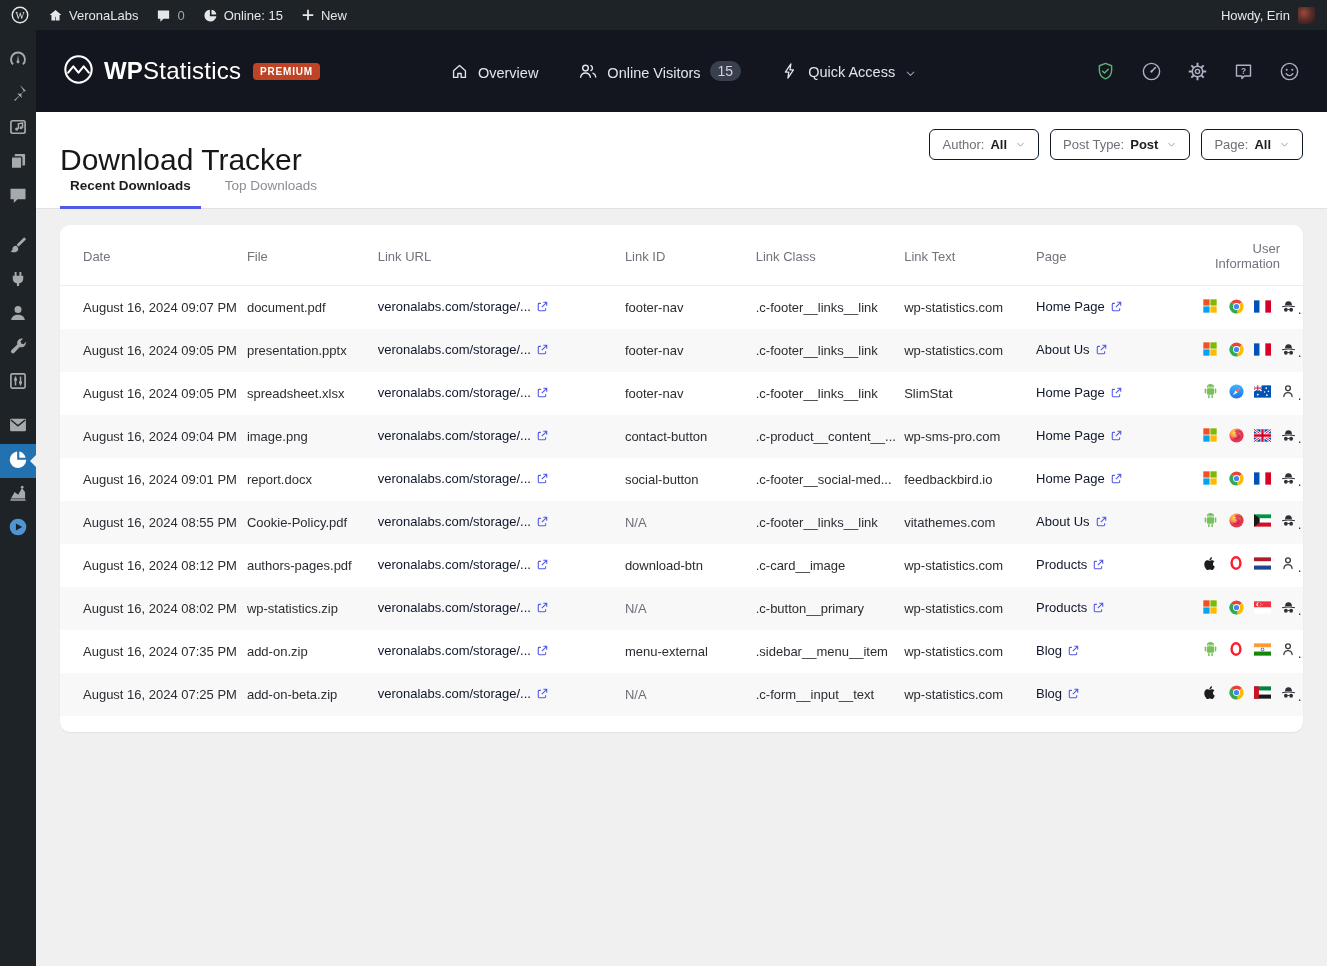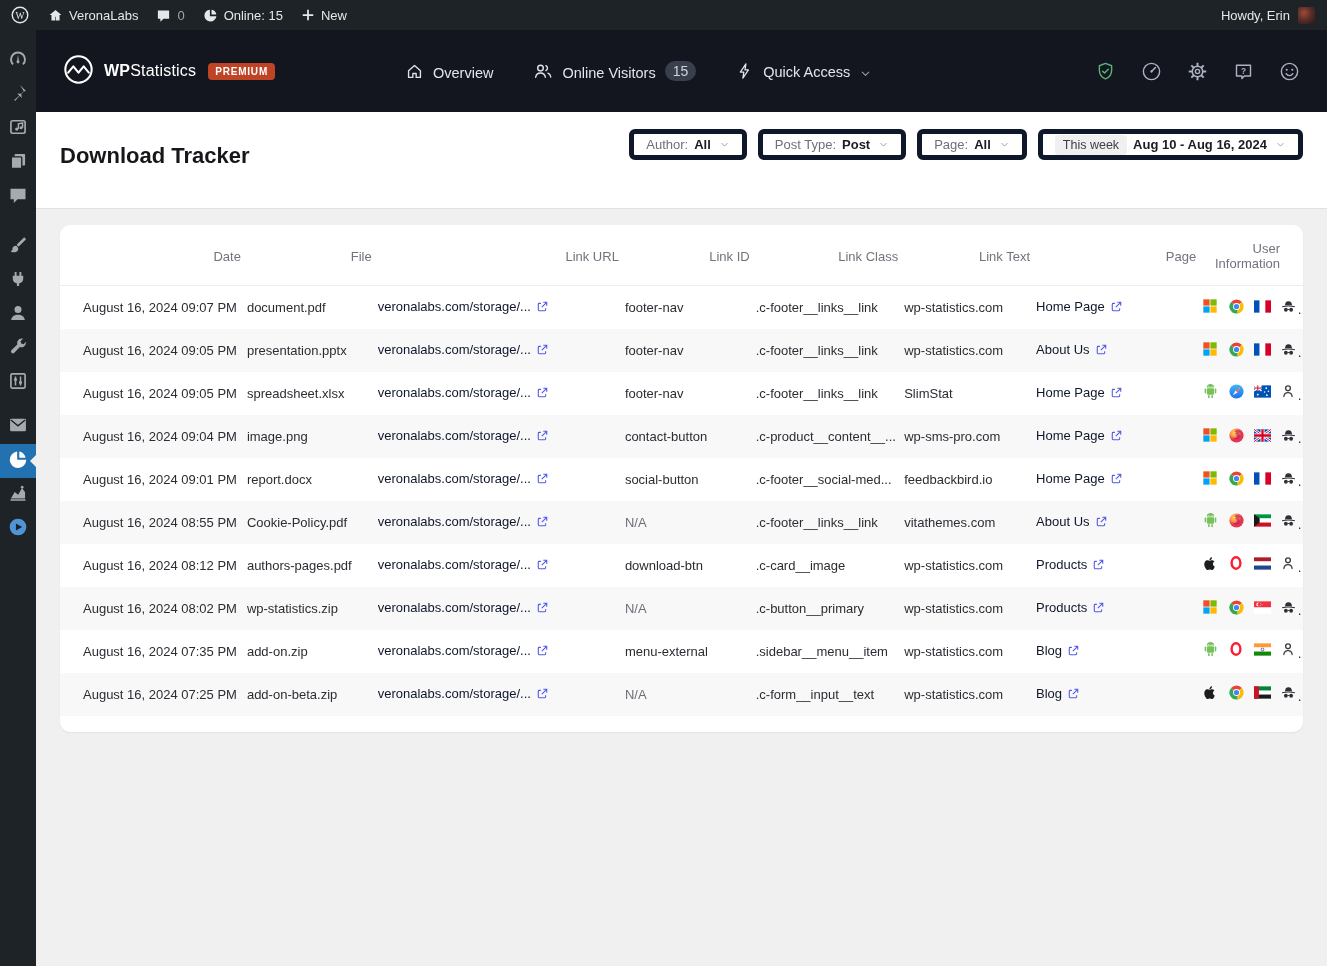--- a/index.html
+++ b/index.html
@@ -24,53 +24,53 @@
   .sb-item.gap-sm { margin-top:10px; }
   .sb-item.active { background:#2271b1; color:#fff; }
   .sb-item.active::after { content:""; position:absolute; right:0; top:50%; transform:translateY(-50%);
     border:6px solid transparent; border-right-color:#f0f0f1; }
   #sidebar { padding-top:14px; }
 
   
   #plugin-header { position:absolute; left:36px; top:30px; width:1291px; height:82px; background:#14161f;
     display:flex; align-items:center; color:#d9dce4; }
   .brand { display:flex; align-items:center; gap:10px; margin-left:27px; }
-  .brand-name { font-size:16px; color:#fff; letter-spacing:.2px; }
+  .brand-name { font-size:24px; color:#fff; letter-spacing:.2px; }
   .brand-name b { font-weight:700; }
   .premium-badge { background:#bf4426; color:#fff; font-size:10px; font-weight:700; letter-spacing:.8px;
     padding:3px 7px; border-radius:4px; margin-left:2px; }
   .ph-nav { display:flex; align-items:center; gap:40px; margin-left:130px; }
   .ph-nav-item { display:flex; align-items:flex-end; gap:9px; font-size:14.5px; color:#e2e4ea; cursor:pointer; }
   .ph-badge { background:#3a3f4d; color:#cfd3dc; font-size:14px; border-radius:10px; padding:2px 8px; }
   .ph-actions { margin-left:auto; display:flex; align-items:center; gap:25px; padding-right:27px; }
   .ph-actions .act { cursor:pointer; color:#adb3c2; display:flex; }
   .ph-actions .act.green { color:#5cb377; }
 
   
   #white-band { position:absolute; left:36px; top:112px; width:1291px; height:97px; background:#fff;
     border-bottom:1px solid #e2e2e5; }
-  #page-title { position:absolute; left:24px; top:31px; font-size:22px; font-weight:700; color:#17171b; }
+  #page-title { position:absolute; left:24px; top:31px; font-size:30px; font-weight:400; color:#17171b; }
   #filters { position:absolute; right:24px; top:130px; display:flex; gap:11px; top:129px; }
   #filters { top:17px; }
-  .filter-box { height:31px; background:#fff; border:5px solid #0f172a; border-radius:6px;
+  .filter-box { height:31px; background:#fff; border:1px solid #0f172a; border-radius:6px;
     display:flex; align-items:center; gap:6px; padding:2px 12px; font-size:13px; color:#6f7078; cursor:pointer; }
   .filter-box b { color:#1c1c21; font-weight:700; }
   .filter-box .chev { color:#9a9ba3; margin-left:2px; }
   .filter-pill { background:#f0f0f1; border-radius:4px; padding:3px 8px; font-size:12.5px; color:#3f4046; }
   #tabs { position:absolute; left:24px; bottom:-1px; display:flex; }
   .tab { padding:0 10px 13px; margin-right:14px; font-size:13.5px; color:#8b8d96; cursor:pointer;
     border-bottom:3px solid transparent; }
   .tab.active { color:#1d1d22; font-weight:700; border-bottom-color:#5157e9; }
 
   
   #content { position:absolute; left:36px; top:210px; width:1291px; height:756px; background:#f0f0f1; }
   #card { margin:15px 24px 0; background:#fff; border-radius:10px; box-shadow:0 1px 2px rgba(16,24,40,.06);
     padding-bottom:16px; overflow:hidden; }
   table { width:100%; border-collapse:collapse; table-layout:fixed; }
-  th { font-size:13px; font-weight:400; color:#72737c; text-align:right; padding:16px 6px 14px 0;
+  th { font-size:13px; font-weight:400; color:#72737c; text-align:left; padding:16px 6px 14px 0;
     border-bottom:1px solid #ececef; }
   th:first-child, td:first-child { padding-left:23px; }
   th:last-child { text-align:right; padding-right:23px; }
   td { height:43px; font-size:13px; color:#2c2d33; padding:0 6px 0 0; white-space:nowrap;
     overflow:hidden; text-overflow:ellipsis; }
   tbody tr:nth-child(even) { background:#f8f8f9; }
   a.cell-link { color:#0f172a; text-decoration:none; cursor:pointer;text-align:right; }
   .ext-ic { display:inline-block; vertical-align:-2px; margin-left:5px; color:#5158e8; }
   td.muted, .muted { color:#6e6f78; }
   td.user-cell { text-align:right; padding-right:23px; }
@@ -333,29 +333,24 @@
       </div>
       <div class="filter-box">
         <span>Page:</span>
         <b>All</b>
         <span class="chev" style="display:flex">
           <svg width="11" height="11" viewBox="0 0 24 24">
             <path d="M6 9.5 12 15.5 18 9.5" fill="none" stroke="currentColor" stroke-width="2" stroke-linecap="round" stroke-linejoin="round"></path>
           </svg>
         </span>
       </div>
-      <div class="filter-box">
-        <span class="filter-pill">This week</span>
-        <b>Aug 10 - Aug 16, 2024</b>
-        <span class="chev" style="display:flex">
-          <svg width="11" height="11" viewBox="0 0 24 24">
-            <path d="M6 9.5 12 15.5 18 9.5" fill="none" stroke="currentColor" stroke-width="2" stroke-linecap="round" stroke-linejoin="round"></path>
-          </svg>
-        </span>
-      </div>
+    </div>
+  <div id="tabs">
+      <div class="tab active">Recent Downloads</div>
+      <div class="tab">Top Downloads</div>
     </div>
 </div>
 
 <div id="content">
   <div id="card">
     <table>
       <thead>
           <tr id="thead-row">
             <th style="width:180px">Date</th>
             <th style="width:126px">File</th>

